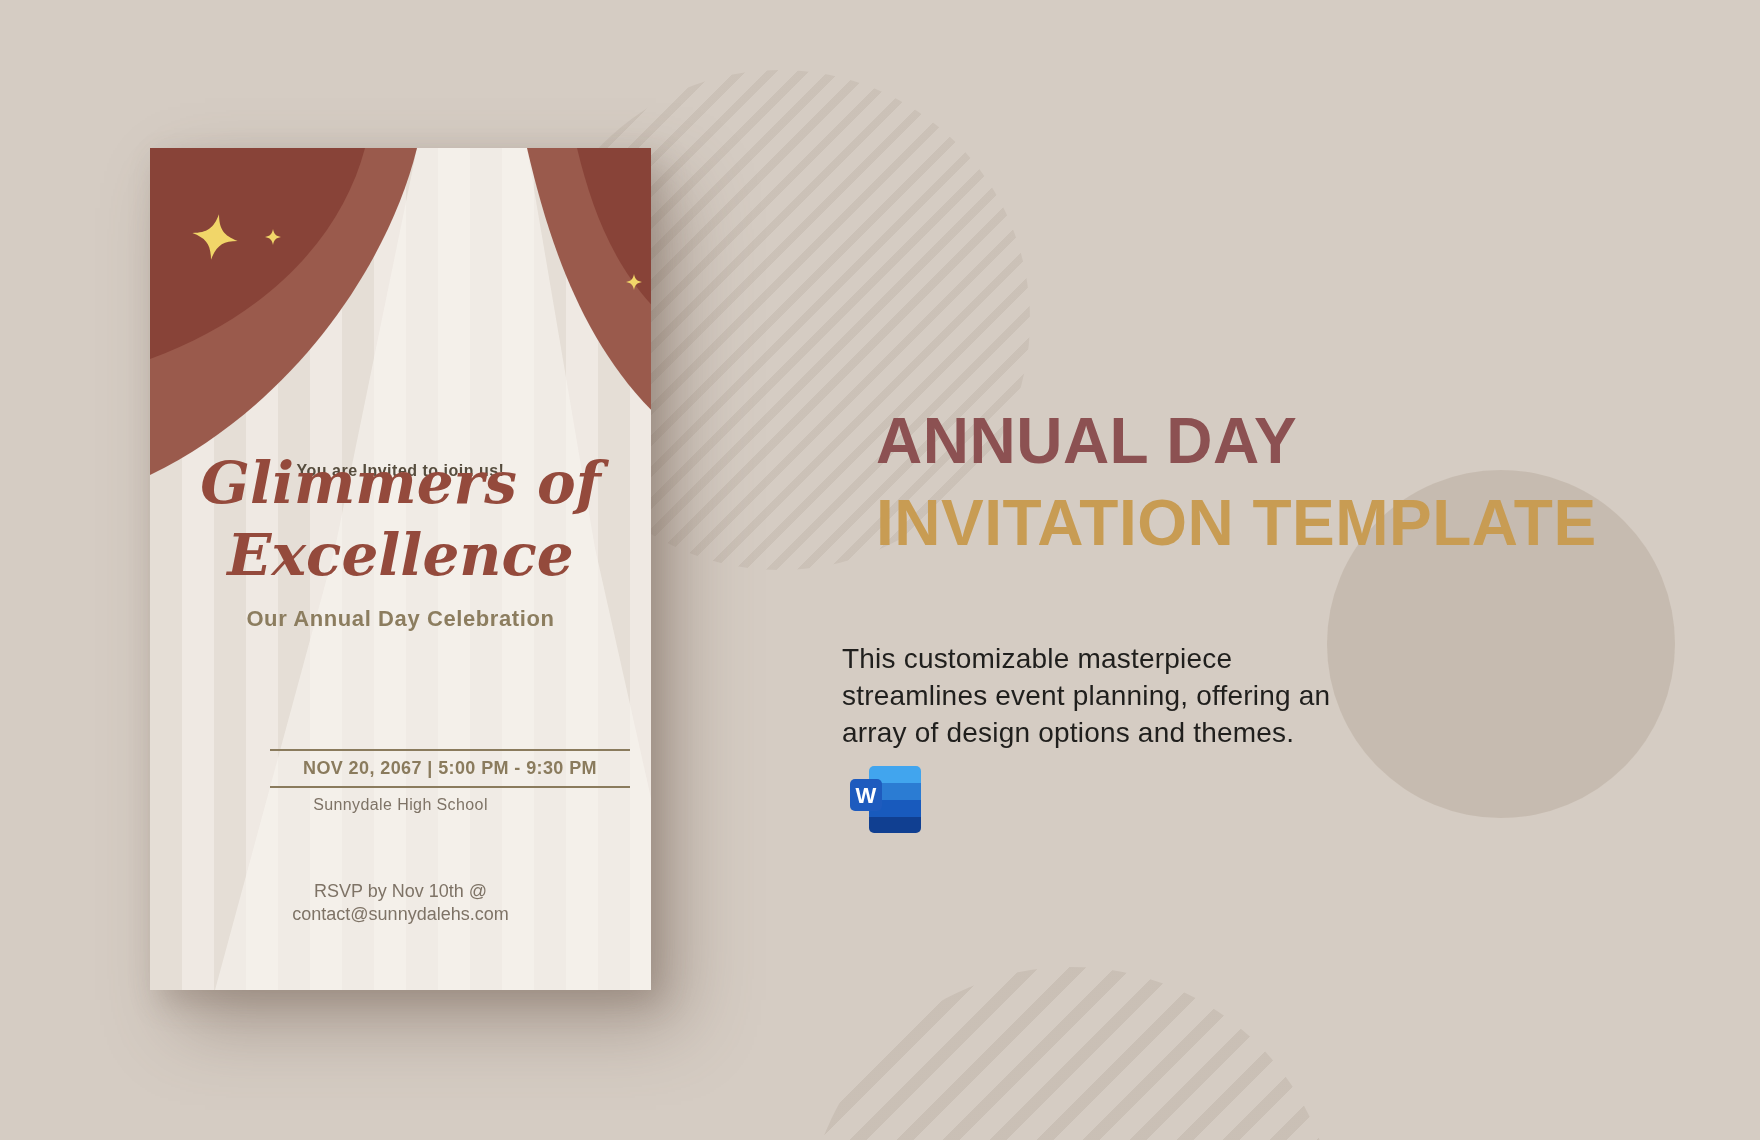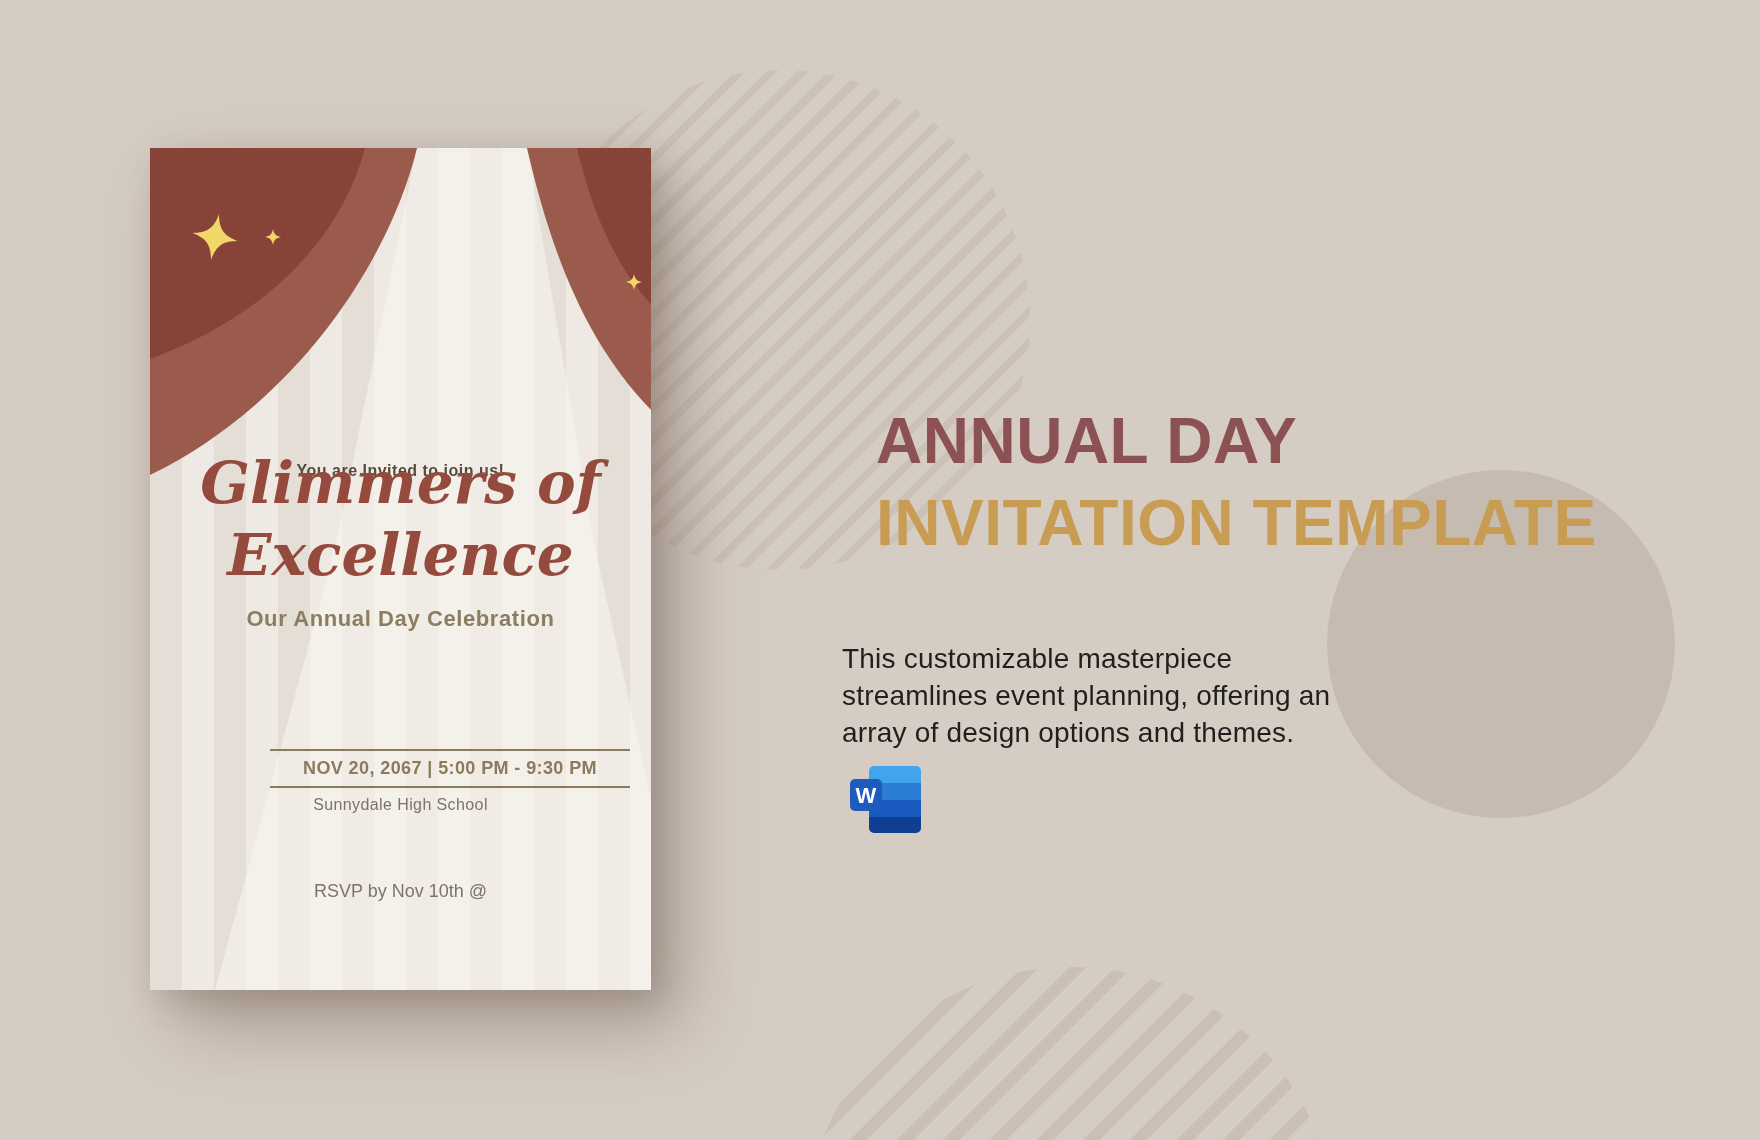--- a/index.html
+++ b/index.html
@@ -125,20 +125,21 @@
     <div>Glimmers of</div>
     <div>Excellence</div>
   </div>
 
   <div class="date-row">NOV 20, 2067  |  5:00 PM - 9:30 PM</div>
 
   <div class="card-text venue-line">Sunnydale High School</div>
 
   <div class="card-text rsvp-block">
     <div>RSVP by Nov 10th @</div>
+    <div>contact@sunnydalehs.com</div>
   </div>
 </div>
 
 <div class="promo promo-heading">
   <div class="heading-maroon">ANNUAL DAY</div>
   <div class="heading-gold">INVITATION TEMPLATE</div>
 </div>
 
 <div class="promo promo-desc">
   <div>This customizable masterpiece</div>

